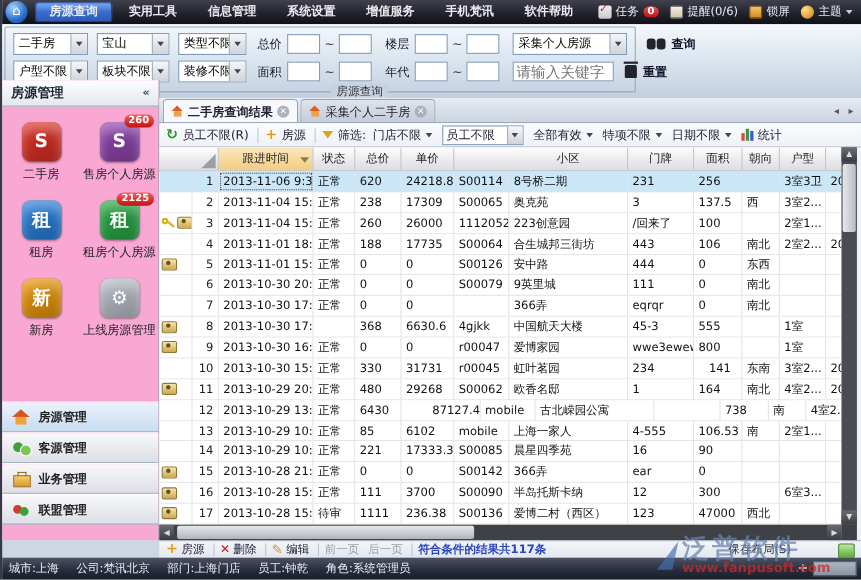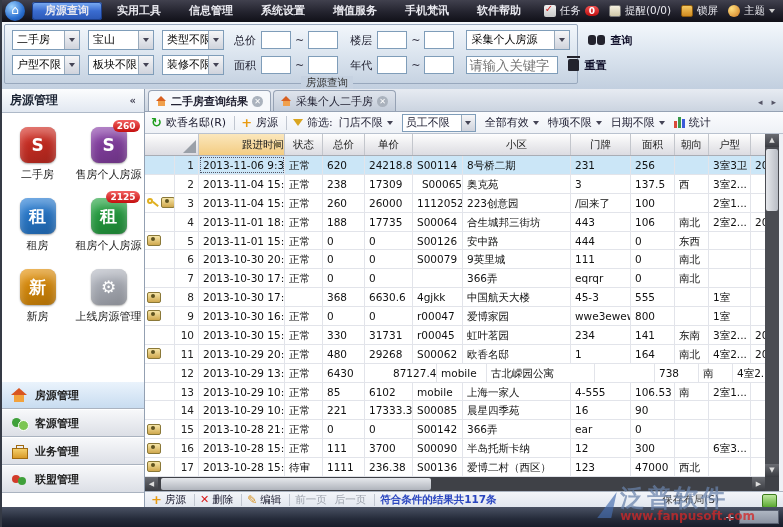--- a/index.html
+++ b/index.html
@@ -39,21 +39,21 @@
   .s-label{color:#1a1a2a;margin:0 5px 0 2px;white-space:nowrap;}
   .rin{width:30px;height:18px;border:1px solid #7f9db9;background:#fff;box-sizing:border-box;margin:0;}
   .tilde{margin:0 4px;color:#334;}
   .s-btn{display:flex;align-items:center;gap:5px;margin-left:10px;font-weight:700;color:#10102a;cursor:default;}
   .binoc{width:17px;height:10px;position:relative;}
   .binoc:before,.binoc:after{content:"";position:absolute;top:0;width:8px;height:10px;background:#23232d;border-radius:3px;}
   .binoc:before{left:0}.binoc:after{right:0}
   .trash{width:11px;height:12px;background:#23232d;border-radius:2px 2px 1px 1px;position:relative;}
   .trash:before{content:"";position:absolute;top:-3px;left:-1px;width:13px;height:2px;background:#23232d;}
   
-  .sidebar{position:absolute;left:0;top:89px;width:143px;height:418px;background:#ffffff;border-right:1px solid #93a0b2;box-sizing:border-box;}
+  .sidebar{position:absolute;left:0;top:73px;width:143px;height:418px;background:#f9a8d4;border-right:1px solid #93a0b2;box-sizing:border-box;}
   .sb-head{height:23px;background:linear-gradient(#fcfdfe,#e2e8f1);border-bottom:1px solid #aeb9c8;
     display:flex;align-items:center;padding:0 8px;font-weight:700;color:#1a2333;font-size:12px;}
   .sb-collapse{margin-left:auto;color:#445;font-size:10px;}
   .apps{display:grid;grid-template-columns:1fr 1fr;row-gap:16px;justify-items:center;padding-top:14px;}
   .app{text-align:center;width:66px;}
   .app-ico{width:36px;height:36px;border-radius:8px;margin:0 auto 4px;position:relative;
     color:#fff;font-weight:700;font-size:17px;line-height:36px;text-align:center;
     box-shadow:0 1px 2px rgba(0,0,0,.35), inset 0 8px 10px rgba(255,255,255,.35);}
   .app-badge{position:absolute;top:-7px;right:-13px;background:linear-gradient(#f26060,#c40f0f);
     color:#fff;font-size:9px;font-weight:700;border-radius:8px;padding:1px 4px;line-height:10px;}
@@ -98,21 +98,21 @@
   .ico-stats{display:inline-flex;align-items:flex-end;gap:1px;height:11px;}
   .ico-stats i{display:block;width:3px;}
   .ico-stats i:nth-child(1){height:7px;background:#d94a3a;}
   .ico-stats i:nth-child(2){height:11px;background:#3a9a4a;}
   .ico-stats i:nth-child(3){height:9px;background:#3a5ad9;}
   
   .thead{position:absolute;left:0;top:45px;width:620px;height:22px;display:flex;overflow:hidden;
     background:linear-gradient(#fefefe,#e9e9ec 60%,#dcdce2);border-bottom:1px solid #a9adb5;box-sizing:border-box;}
   .th{border-right:1px solid #c3c6cc;box-sizing:border-box;text-align:center;line-height:21px;font-size:10.5px;color:#222;
     white-space:nowrap;overflow:hidden;flex:none;position:relative;}
-  .th.sorted{background:linear-gradient(#fbe7bc,#f3cc82);text-align:right;}
+  .th.sorted{background:linear-gradient(#fbe7bc,#f3cc82);}
   .th.sorted:after{content:"";position:absolute;right:3px;top:9px;border-left:4px solid transparent;border-right:4px solid transparent;border-top:5px solid #8a7a50;}
   .corner{position:relative;background:linear-gradient(#fefefe,#e9e9ec 60%,#dcdce2);}
   .corner:after{content:"";position:absolute;right:2px;bottom:2px;width:0;height:0;
     border-left:13px solid transparent;border-bottom:13px solid #9aa0a8;}
   .tbody{position:absolute;left:0;top:67px;width:620px;height:321px;background:#fff;overflow:hidden;}
   .tr{display:flex;height:18.88px;border-bottom:1px solid #e2e4ea;box-sizing:border-box;background:#fff;}
   .tr.selected{background:#cbe6f7;}
   .td{border-right:1px solid #e2e4ea;box-sizing:border-box;padding:0 0 0 4px;line-height:18px;font-size:10.5px;color:#111;
     white-space:nowrap;overflow:hidden;flex:none;}
   .td.num{text-align:right;padding:0 4px 0 0;color:#222;}
@@ -175,21 +175,21 @@
         <div class="menu-item">软件帮助</div>
       </div>
     <div id="menu-right" class="menu-right">
         <div class="tray-item">
           <span class="tray-ico task-icon"></span>
           <span>任务</span>
           <span class="tray-badge">0</span>
         </div>
         <div class="tray-item">
           <span class="tray-ico reminder-icon"></span>
-          <span>提醒(0/0)</span>
+          <span>提醒(0/6)</span>
         </div>
         <div class="tray-item">
           <span class="tray-ico lockscreen-icon"></span>
           <span>锁屏</span>
         </div>
         <div class="tray-item">
           <span class="tray-ico theme-icon"></span>
           <span>主题</span>
           <span class="mini-caret"></span>
         </div>
@@ -338,21 +338,21 @@
         <div class="tab">
           <span class="house-ico"></span>
           <span>采集个人二手房</span>
           <span class="tab-close">✕</span>
         </div>
         <div class="tab-arrows">◂ ▸</div>
       </div>
     <div class="tooltray">
       <div class="tt-item">
         <span class="ico-refresh">↻</span>
-        <span>欧香名邸(R)</span>
+        <span>员工不限(R)</span>
       </div>
       <div class="tt-sep"></div>
       <div class="tt-item">
         <span class="ico-plus">+</span>
         <span>房源</span>
       </div>
       <div class="tt-sep"></div>
       <span class="ico-funnel" style="margin-right:4px"></span>
       <span style="margin-right:6px">筛选:</span>
       <div class="flat-dd">
@@ -417,21 +417,21 @@
           <div class="td c-layout" style="width: 42px;">3室3卫</div>
           <div class="td" style="width: 30px;">20</div>
         </div>
         <div class="tr">
           <div class="td icons" style="width: 30px;"></div>
           <div class="td num" style="width: 24px;">2</div>
           <div class="td c-time" style="width: 86px;">2013-11-04 15:57</div>
           <div class="td c-status" style="width: 38px;">正常</div>
           <div class="td c-total" style="width: 42px;">238</div>
           <div class="td c-unit" style="width: 48px;">17309</div>
-          <div class="td c-code" style="width: 50px; text-align: right;">S00065</div>
+          <div class="td c-code" style="width: 50px;">S00065</div>
           <div class="td c-estate" style="width: 108px;">奥克苑</div>
           <div class="td c-door" style="width: 60px;">3</div>
           <div class="td c-area" style="width: 44px;">137.5</div>
           <div class="td c-facing" style="width: 34px;">西</div>
           <div class="td c-layout" style="width: 42px;">3室2...</div>
           <div class="td" style="width: 30px;"></div>
         </div>
         <div class="tr">
           <div class="td icons" style="width: 30px;">
             <span class="keyic"></span>
@@ -549,21 +549,21 @@
         <div class="tr">
           <div class="td icons" style="width: 30px;"></div>
           <div class="td num" style="width: 24px;">10</div>
           <div class="td c-time" style="width: 86px;">2013-10-30 15:47</div>
           <div class="td c-status" style="width: 38px;">正常</div>
           <div class="td c-total" style="width: 42px;">330</div>
           <div class="td c-unit" style="width: 48px;">31731</div>
           <div class="td c-code" style="width: 50px;">r00045</div>
           <div class="td c-estate" style="width: 108px;">虹叶茗园</div>
           <div class="td c-door" style="width: 60px;">234</div>
-          <div class="td c-area" style="width: 44px;">141</div>
+          <div class="td c-area" style="width: 44px; text-align: center;">141</div>
           <div class="td c-facing" style="width: 34px;">东南</div>
           <div class="td c-layout" style="width: 42px;">3室2...</div>
           <div class="td" style="width: 30px;">20</div>
         </div>
         <div class="tr">
           <div class="td icons" style="width: 30px;">
             <span class="cam"></span>
           </div>
           <div class="td num" style="width: 24px;">11</div>
           <div class="td c-time" style="width: 86px;">2013-10-29 20:31</div>
@@ -711,20 +711,27 @@
         <span>后一页</span>
       </div>
       <div class="pg-sep"></div>
       <span class="pg-result">符合条件的结果共117条</span>
       <span class="save-layout">保存布局(S)</span>
       <span class="mini-green"></span>
     </div>
   </div>
 
   <div class="statusbar">
+    <span id="sb-items" style="display:flex;">
+        <span class="sb-item">城市:上海</span>
+        <span class="sb-item">公司:梵讯北京</span>
+        <span class="sb-item">部门:上海门店</span>
+        <span class="sb-item">员工:钟乾</span>
+        <span class="sb-item">角色:系统管理员</span>
+      </span>
     <span class="sb-right">
       <span class="sb-plus">✛</span>
       <span class="sb-box"></span>
     </span>
   </div>
 
   <div class="watermark">
     <div class="wm-logo"></div>
     <div>
       <div class="wm-title">泛普软件</div>

